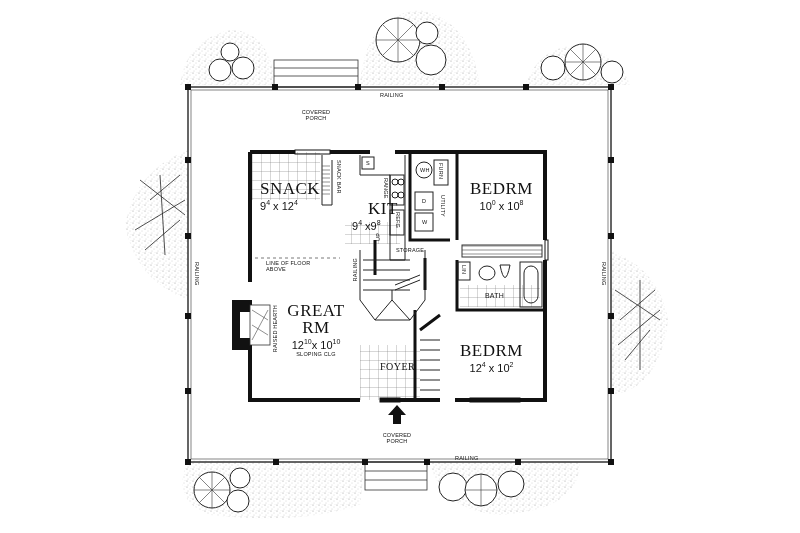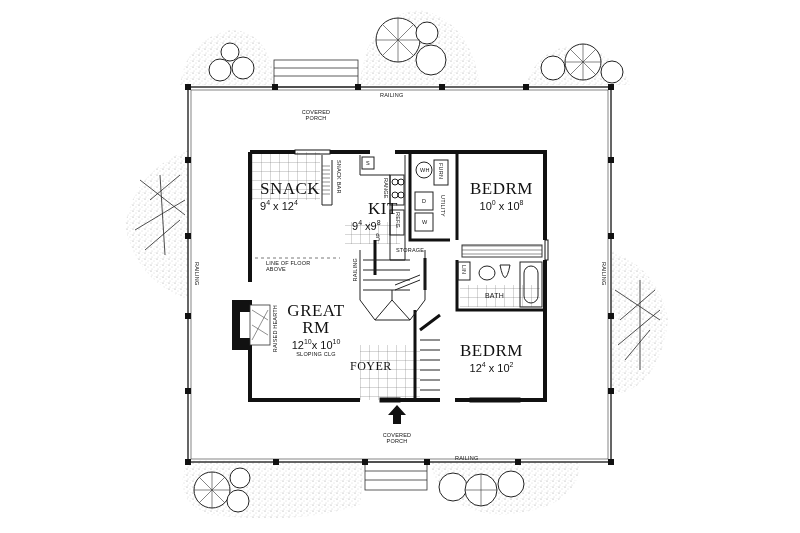--- a/index.html
+++ b/index.html
@@ -207,21 +207,21 @@
   <div class="dim"><span>10</span><sup>0</sup> x <span>10</span><sup>8</sup></div>
 </div>
 
 <div class="lbl" style="left:286px;top:302px;text-align:center;width:60px;">
   <div class="room">GREAT</div>
   <div class="room">RM</div>
   <div class="dim"><span>12</span><sup>10</sup>x <span>10</span><sup>10</sup></div>
   <div class="tiny">SLOPING CLG</div>
 </div>
 
-<div class="lbl room" style="left:350px;top:358px;font-size:12px;">FOYER</div>
+<div class="lbl room" style="left:380px;top:358px;font-size:10px;">FOYER</div>
 
 <div class="lbl" style="left:460px;top:342px;text-align:center;">
   <div class="room">BEDRM</div>
   <div class="dim"><span>12</span><sup>4</sup> x <span>10</span><sup>2</sup></div>
 </div>
 
 <div class="lbl tiny vert" style="left:336px;top:160px;">SNACK BAR</div>
 <div class="lbl tiny vert" style="left:383px;top:178px;">RANGE</div>
 <div class="lbl tiny vert" style="left:395px;top:212px;">REFG</div>
 <div class="lbl tiny" style="left:366px;top:160px;">S</div>

